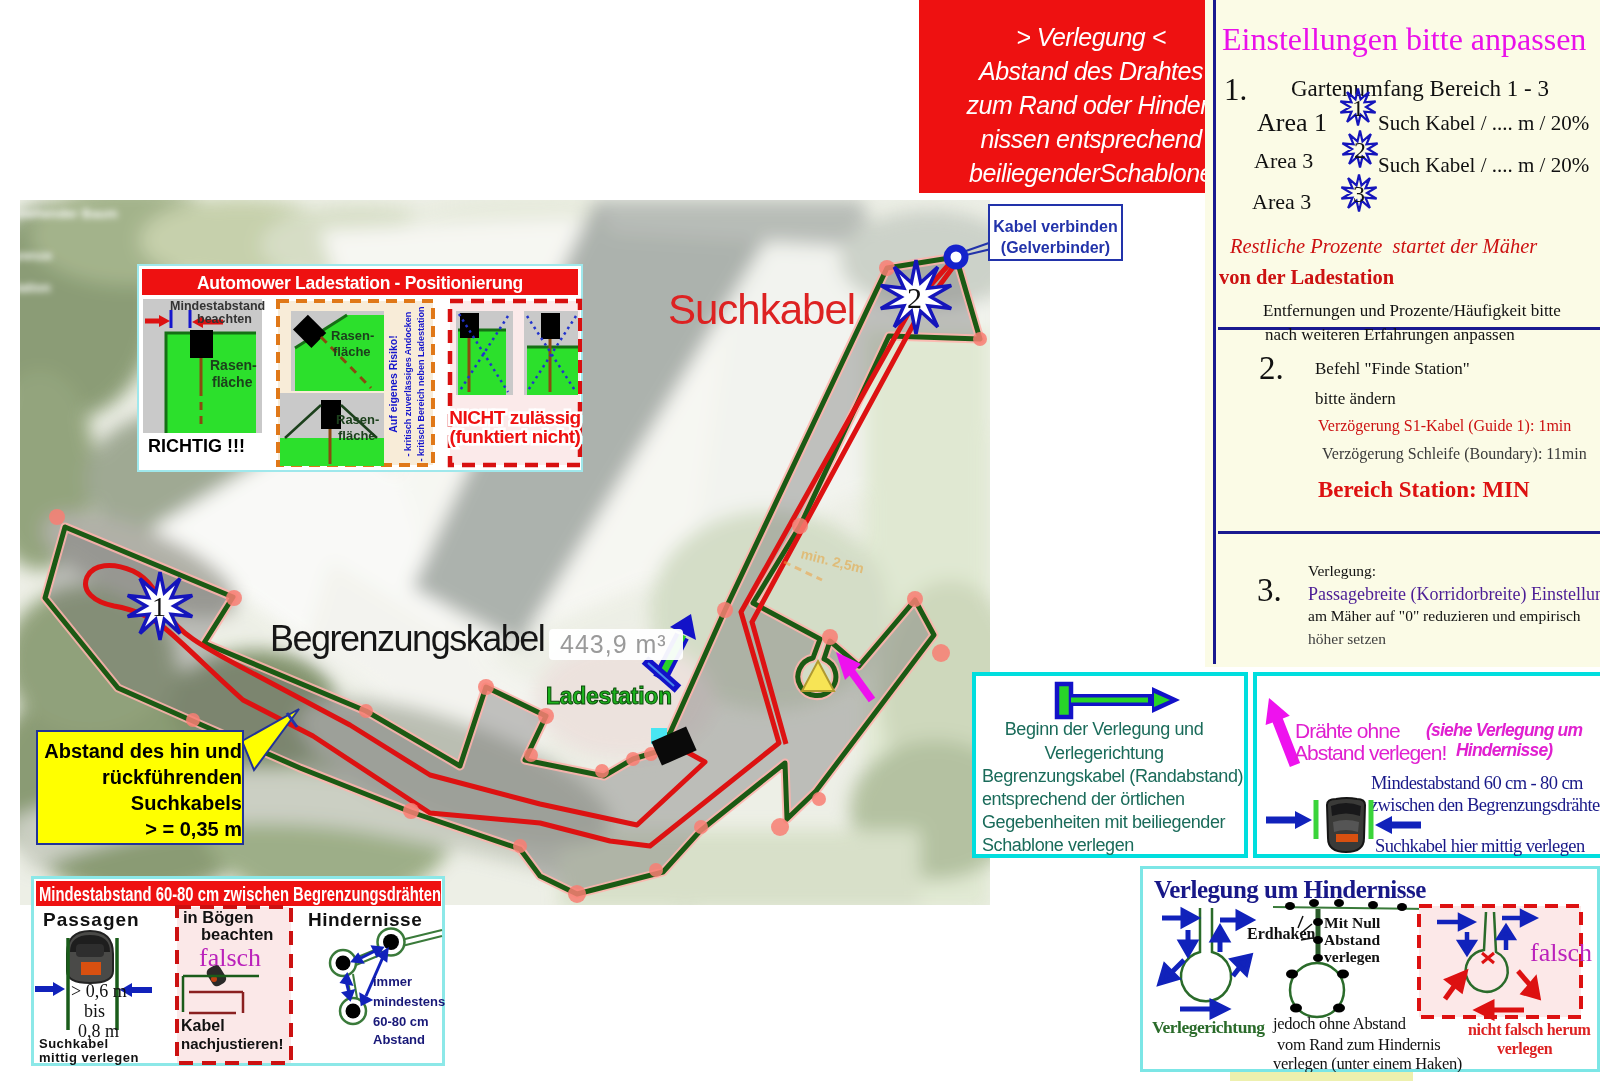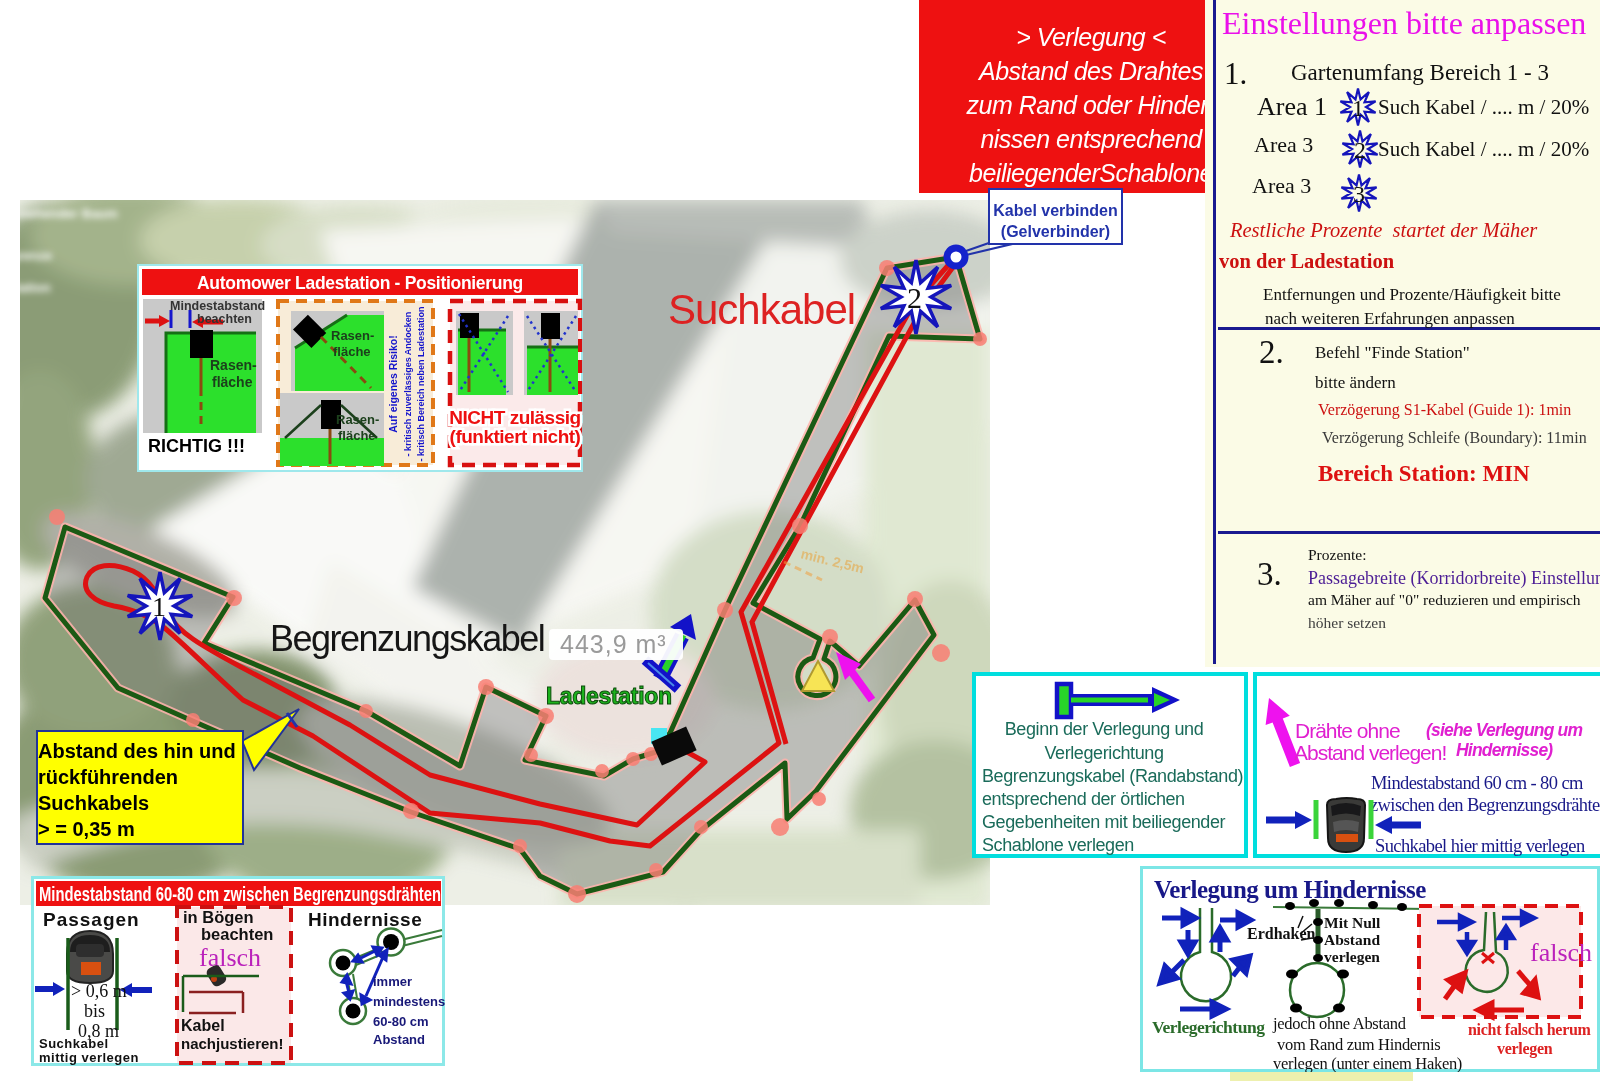--- a/index.html
+++ b/index.html
@@ -1,20 +1,20 @@
 <!DOCTYPE html>
 <html><head>
 <meta charset="utf-8">
 <style>
 html,body{margin:0;padding:0;background:#fff;}
 #page{position:relative;width:1600px;height:1081px;background:#ffffff;overflow:hidden;
   font-family:"Liberation Sans",sans-serif;}
 .abs{position:absolute;}
 .ser{font-family:"Liberation Serif",serif;}
-.nw{white-space:nowrap;}
+.nw{white-space:nowrap;margin-top:16px;}
 </style>
 </head>
 <body>
 <div id="page">
 
 <svg class="abs" style="left:0;top:0" width="1600" height="1081" viewBox="0 0 1600 1081">
 <defs>
 <clipPath id="ph">
           <rect x="20" y="200" width="970" height="705"></rect>
         </clipPath>
@@ -186,21 +186,21 @@
 <div class="abs ser nw" style="left:1265px;top:309px;font-size:17px;color:#111">nach weiteren Erfahrungen anpassen</div>
 
 <div class="abs ser nw" style="left:1259px;top:334px;font-size:33px;color:#111">2.</div>
 <div class="abs ser nw" style="left:1315px;top:343px;font-size:17px;color:#111">Befehl "Finde Station"</div>
 <div class="abs ser nw" style="left:1315px;top:373px;font-size:17px;color:#111">bitte ändern</div>
 <div class="abs ser nw" style="left:1318px;top:401px;font-size:16px;color:#cc1111">Verzögerung S1-Kabel (Guide 1): 1min</div>
 <div class="abs ser nw" style="left:1322px;top:429px;font-size:16px;color:#3a3a3a">Verzögerung Schleife (Boundary): 11min</div>
 <div class="abs ser nw" style="left:1318px;top:461px;font-size:23px;font-weight:bold;color:#dd1111">Bereich Station: MIN</div>
 
 <div class="abs ser nw" style="left:1257px;top:556px;font-size:33px;color:#111">3.</div>
-<div class="abs ser nw" style="left:1308px;top:546px;font-size:15.5px;color:#111">Prozente:</div>
+<div class="abs ser nw" style="left:1308px;top:546px;font-size:15.5px;color:#111">Verlegung:</div>
 <div class="abs ser nw" style="left:1308px;top:568px;font-size:18px;color:#4c1d95">Passagebreite (Korridorbreite) Einstellung</div>
 <div class="abs ser nw" style="left:1308px;top:591px;font-size:15.5px;color:#111">am Mäher auf "0" reduzieren und empirisch</div>
 <div class="abs ser nw" style="left:1308px;top:614px;font-size:15.5px;color:#404040">höher setzen</div>
 
 <div class="abs nw" style="left:988px;top:188px;width:131px;height:43px;background:#fff;border:2px solid #2233aa;
  text-align:center;color:#2233aa;font-size:16px;font-weight:bold;line-height:21px;padding-top:10px">
 Kabel verbinden<br>(Gelverbinder)</div>
 
 <svg class="abs" style="left:137px;top:264px" width="446" height="208" viewBox="0 0 446 208">
 <rect x="1" y="1" width="444" height="206" fill="#ffffff" stroke="#9fe8ec" stroke-width="2"></rect>
@@ -262,21 +262,21 @@
 <path d="M390,83 L441,83" stroke="#157015" stroke-width="3"></path>
 <rect x="404" y="49" width="19" height="26" fill="#000"></rect>
 <path d="M413,75 L413,128" stroke="#8a4a10" stroke-width="3"></path>
 <path d="M390,52 L439,128 M439,52 L390,128" stroke="#2233cc" stroke-width="2.5" stroke-dasharray="2.5,4" fill="none"></path>
 <text x="378" y="160" text-anchor="middle" font-size="19" font-weight="bold" fill="#ee1111" stroke="#ffffff" stroke-width="5" paint-order="stroke" letter-spacing="-0.5">NICHT zulässig</text>
 <text x="378" y="179" text-anchor="middle" font-size="19" font-weight="bold" fill="#ee1111" stroke="#ffffff" stroke-width="5" paint-order="stroke" letter-spacing="-0.5">(funktiert nicht)</text>
 </g>
 </svg>
 
 <div class="abs" style="left:36px;top:730px;width:204px;height:105px;background:#ffff00;border:2px solid #223399;
- text-align:left;color:#000;font-weight:bold;font-size:20px;line-height:26px;padding-top:6px">
+ text-align:right;color:#000;font-weight:bold;font-size:20px;line-height:26px;padding-top:6px">
 Abstand des hin und<br>rückführenden<br>Suchkabels<br>&gt; = 0,35 m</div>
 
 <svg class="abs" style="left:31px;top:876px" width="414" height="190" viewBox="0 0 414 190">
 <rect x="1.5" y="1.5" width="411" height="187" fill="#ffffff" stroke="#8ce8e8" stroke-width="3"></rect>
 
 <rect x="5" y="5" width="405" height="25" fill="#ee1111"></rect>
 <text x="8" y="25" fill="#fff" font-size="20" font-weight="bold" textLength="402" lengthAdjust="spacingAndGlyphs">Mindestabstand 60-80 cm zwischen Begrenzungsdrähten</text>
 
 <g>
 <text x="12" y="50" font-size="19" font-weight="bold" fill="#111" letter-spacing="1">Passagen</text>

